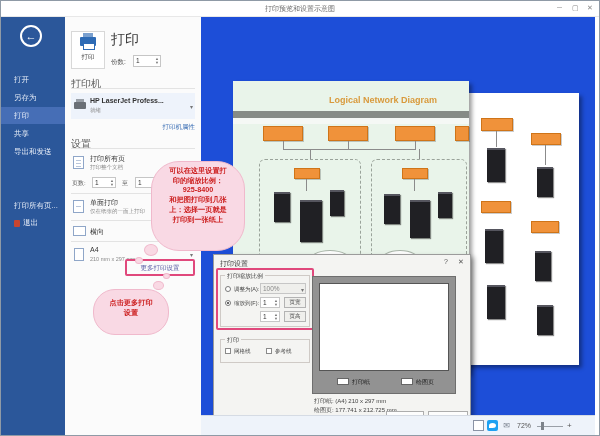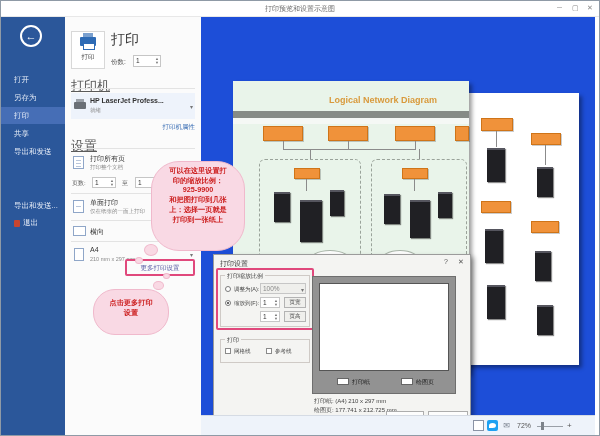--- a/index.html
+++ b/index.html
@@ -24,21 +24,21 @@
   .bigprint{left:6px;top:14px;width:34px;height:38px;border:1px solid #d8d8d8;background:#fff;text-align:center;}
   .printer-glyph{margin:5px auto 0;width:16px;height:9px;background:#2e6bb5;border-radius:1px;position:relative;}
   .printer-glyph:before{content:"";position:absolute;left:3px;top:-4px;width:10px;height:4px;background:#7aa0cf;}
   .printer-glyph:after{content:"";position:absolute;left:3px;top:6px;width:10px;height:5px;background:#fff;border:1px solid #2e6bb5;}
   .bigprint .lbl{font-size:6.5px;color:#444;margin-top:7px;}
   .h1{left:46px;top:14px;font-size:14px;color:#3b3b3b;}
   .small{font-size:6.5px;color:#555;}
   .field{border:1px solid #c6c6c6;background:#fff;font-size:6.5px;color:#333;
          line-height:9px;padding-left:2px;}
   .spin{position:absolute;right:1px;top:1px;font-size:4px;color:#777;line-height:4px;}
-  .sect{font-size:13px;color:#5a5a5a;text-decoration:underline;}
+  .sect{font-size:10px;color:#5a5a5a;}
   .divider{height:1px;background:#e3e3e3;}
   .ptr-ic{width:12px;height:7px;background:#6a6f76;border-radius:1px;position:relative;}
   .ptr-ic:before{content:"";position:absolute;left:2px;top:-3px;width:8px;height:3px;background:#9aa0a8;}
   .link{color:#3b6fb5;font-size:6.5px;}
   .chev{color:#777;font-size:6px;}
   .set-title{font-size:7px;color:#333;white-space:nowrap;}
   .set-sub{font-size:5.5px;color:#8a8a8a;white-space:nowrap;}
   .set-ic{width:11px;height:13px;border:1px solid #8fa6c8;background:#fff;position:relative;}
   .set-ic i{position:absolute;left:2px;right:2px;height:1px;background:#b9c6da;}
   .morelink{font-size:6.5px;color:#5b5ea6;text-align:center;line-height:13px;}
@@ -98,21 +98,21 @@
     <span class="abs winctl" style="left:586px;">✕</span>
   </div>
 
   <div class="abs sidebar">
     <div class="abs backbtn">←</div>
     <div class="abs sbitem" style="top:72px;">另存为</div>
     <div class="abs sbitem" style="top:54px;">打开</div>
     <div class="abs sbitem sel" style="top:90px;">打印</div>
     <div class="abs sbitem" style="top:108px;">共享</div>
     <div class="abs sbitem" style="top:126px;">导出和发送</div>
-    <div class="abs sbitem" style="top:180px;">导出和发送...</div>
+    <div class="abs sbitem" style="top:180px;">打印所有页...</div>
     <div class="abs sbitem" style="top:197px;"><span class="exit-ic"></span><span>退出</span></div>
   </div>
 
   <div class="abs panel">
     <div class="abs bigprint">
       <div class="printer-glyph"></div>
       <div class="lbl">打印</div>
     </div>
     <div class="abs h1">打印</div>
     <span class="abs small" style="left:46px;top:41px;">份数:</span>
@@ -286,21 +286,21 @@
     <div class="abs info" style="left:100px;top:142px;">打印纸: (A4) 210 x 297 mm</div>
     <div class="abs info" style="left:100px;top:151px;">绘图页: 177.741 x 212.725 mm</div>
 
     <div class="abs btn" style="left:172px;top:156px;width:38px;height:13px;">OK</div>
     <div class="abs btn" style="left:214px;top:156px;width:40px;height:13px;">Cancel</div>
   </div>
 
   <div class="abs cloud" style="left:150px;top:160px;width:94px;height:90px;border-radius:28px;z-index:50;padding-top:4px;">
     <div class="cloud-txt">可以在这里设置打
 印的缩放比例：
-925-9900
+925-8400
 和把图打印到几张
 上：选择一页就是
 打印到一张纸上</div>
   </div>
   <div class="abs cloudball" style="left:143px;top:243px;width:14px;height:12px;z-index:50;"></div>
   <div class="abs cloudball" style="left:134px;top:256px;width:8px;height:7px;z-index:50;"></div>
 
   <div class="abs cloud" style="left:92px;top:288px;width:76px;height:46px;border-radius:22px;z-index:50;padding-top:8px;">
     <div class="cloud-txt">点击更多打印
 设置</div>

